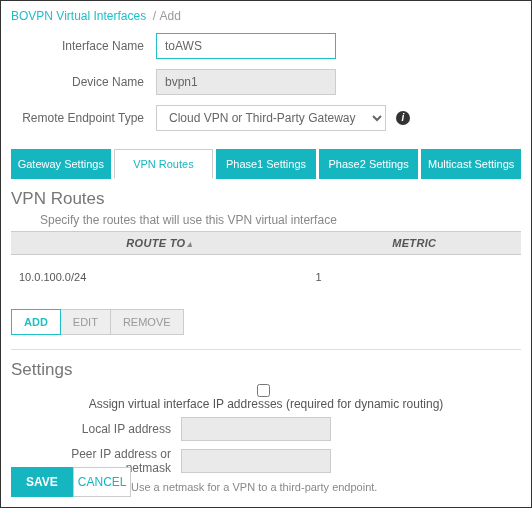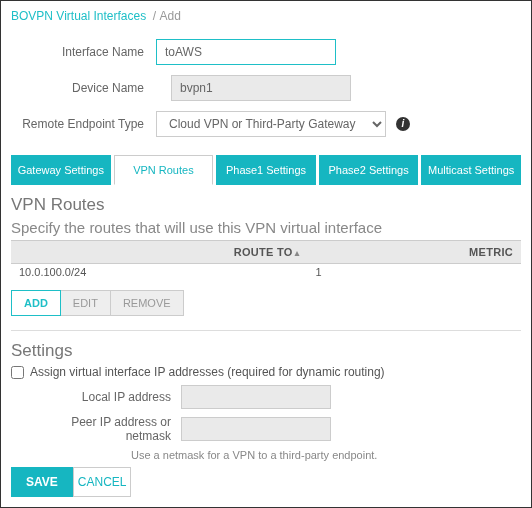--- a/index.html
+++ b/index.html
@@ -9,21 +9,21 @@
     color: #555;
     width: 532px;
     height: 508px;
     border: 1px solid #333;
     background: #fff;
     padding: 8px 10px;
     position: relative;
   }
   .breadcrumb {
     font-size: 12px;
-    margin-bottom: 16px;
+    margin-bottom: 10px;
     color: #999;
   }
   .breadcrumb a { color: #1ebfc7; text-decoration: none; }
   .form-row {
     display: flex;
     align-items: center;
     margin-bottom: 10px;
   }
   .form-row label {
     width: 145px;
@@ -38,21 +38,20 @@
     padding: 0 8px;
     font-size: 12px;
     color: #666;
     width: 180px;
     background: #fff;
   }
   .form-row .ro {
     background: #eaeaea;
     border: 1px solid #ccc;
     line-height: 24px;
-    margin-left: 15px;
   }
   .select-wrap {
     display: flex;
     align-items: center;
   }
   .select-wrap select {
     width: 230px;
     border: 1px solid #ccc;
   }
   .info-icon {
@@ -88,41 +87,43 @@
     border: 1px solid #ccc;
     border-bottom: 1px solid #fff;
   }
   .section-title {
     font-size: 17px;
     color: #777;
     font-weight: normal;
     margin: 10px 0 4px;
   }
   .help-text {
-    font-size: 15px;
+    font-size: 12px;
     color: #888;
     margin-bottom: 4px;
+    margin-left: 29px;
   }
   table.routes {
     width: 100%;
     border-collapse: collapse;
     font-size: 11px;
   }
   table.routes th {
     background: #e9e9e9;
-    text-align: right;
+    text-align: center;
     padding: 5px 8px;
     color: #555;
     border-top: 1px solid #ccc;
     border-bottom: 1px solid #ccc;
     font-weight: bold;
     letter-spacing: 0.3px;
+    font-style: italic;
   }
   table.routes td {
-    padding: 2px 8px;
+    padding: 16px 8px;
     color: #555;
   }
   .sort-ind { font-size: 9px; color: #888; margin-left: 2px;}
   .btn-row { display: flex; margin-top: 10px; }
   .btn-small {
     border: 1px solid #ccc;
     background: #eee;
     color: #999;
     padding: 6px 12px;
     font-size: 11px;
@@ -149,21 +150,21 @@
     color: #666;
     font-size: 12px;
   }
   .iface-row input[type="text"] {
     height: 24px;
     width: 150px;
     border: 1px solid #ccc;
     background: #eaeaea;
     padding: 0 6px;
   }
-  .checkbox-row { display: flex; align-items: center; margin: 4px 0 6px; }
+  .checkbox-row { display: flex; align-items: center; margin: 4px 0 6px; flex-direction: column; }
   .checkbox-row input { margin-right: 6px; }
   .hint {
     font-size: 11px;
     color: #888;
     margin-left: 120px;
     margin-top: 2px;
   }
   .footer-btns {
     position: absolute;
     bottom: 10px;

